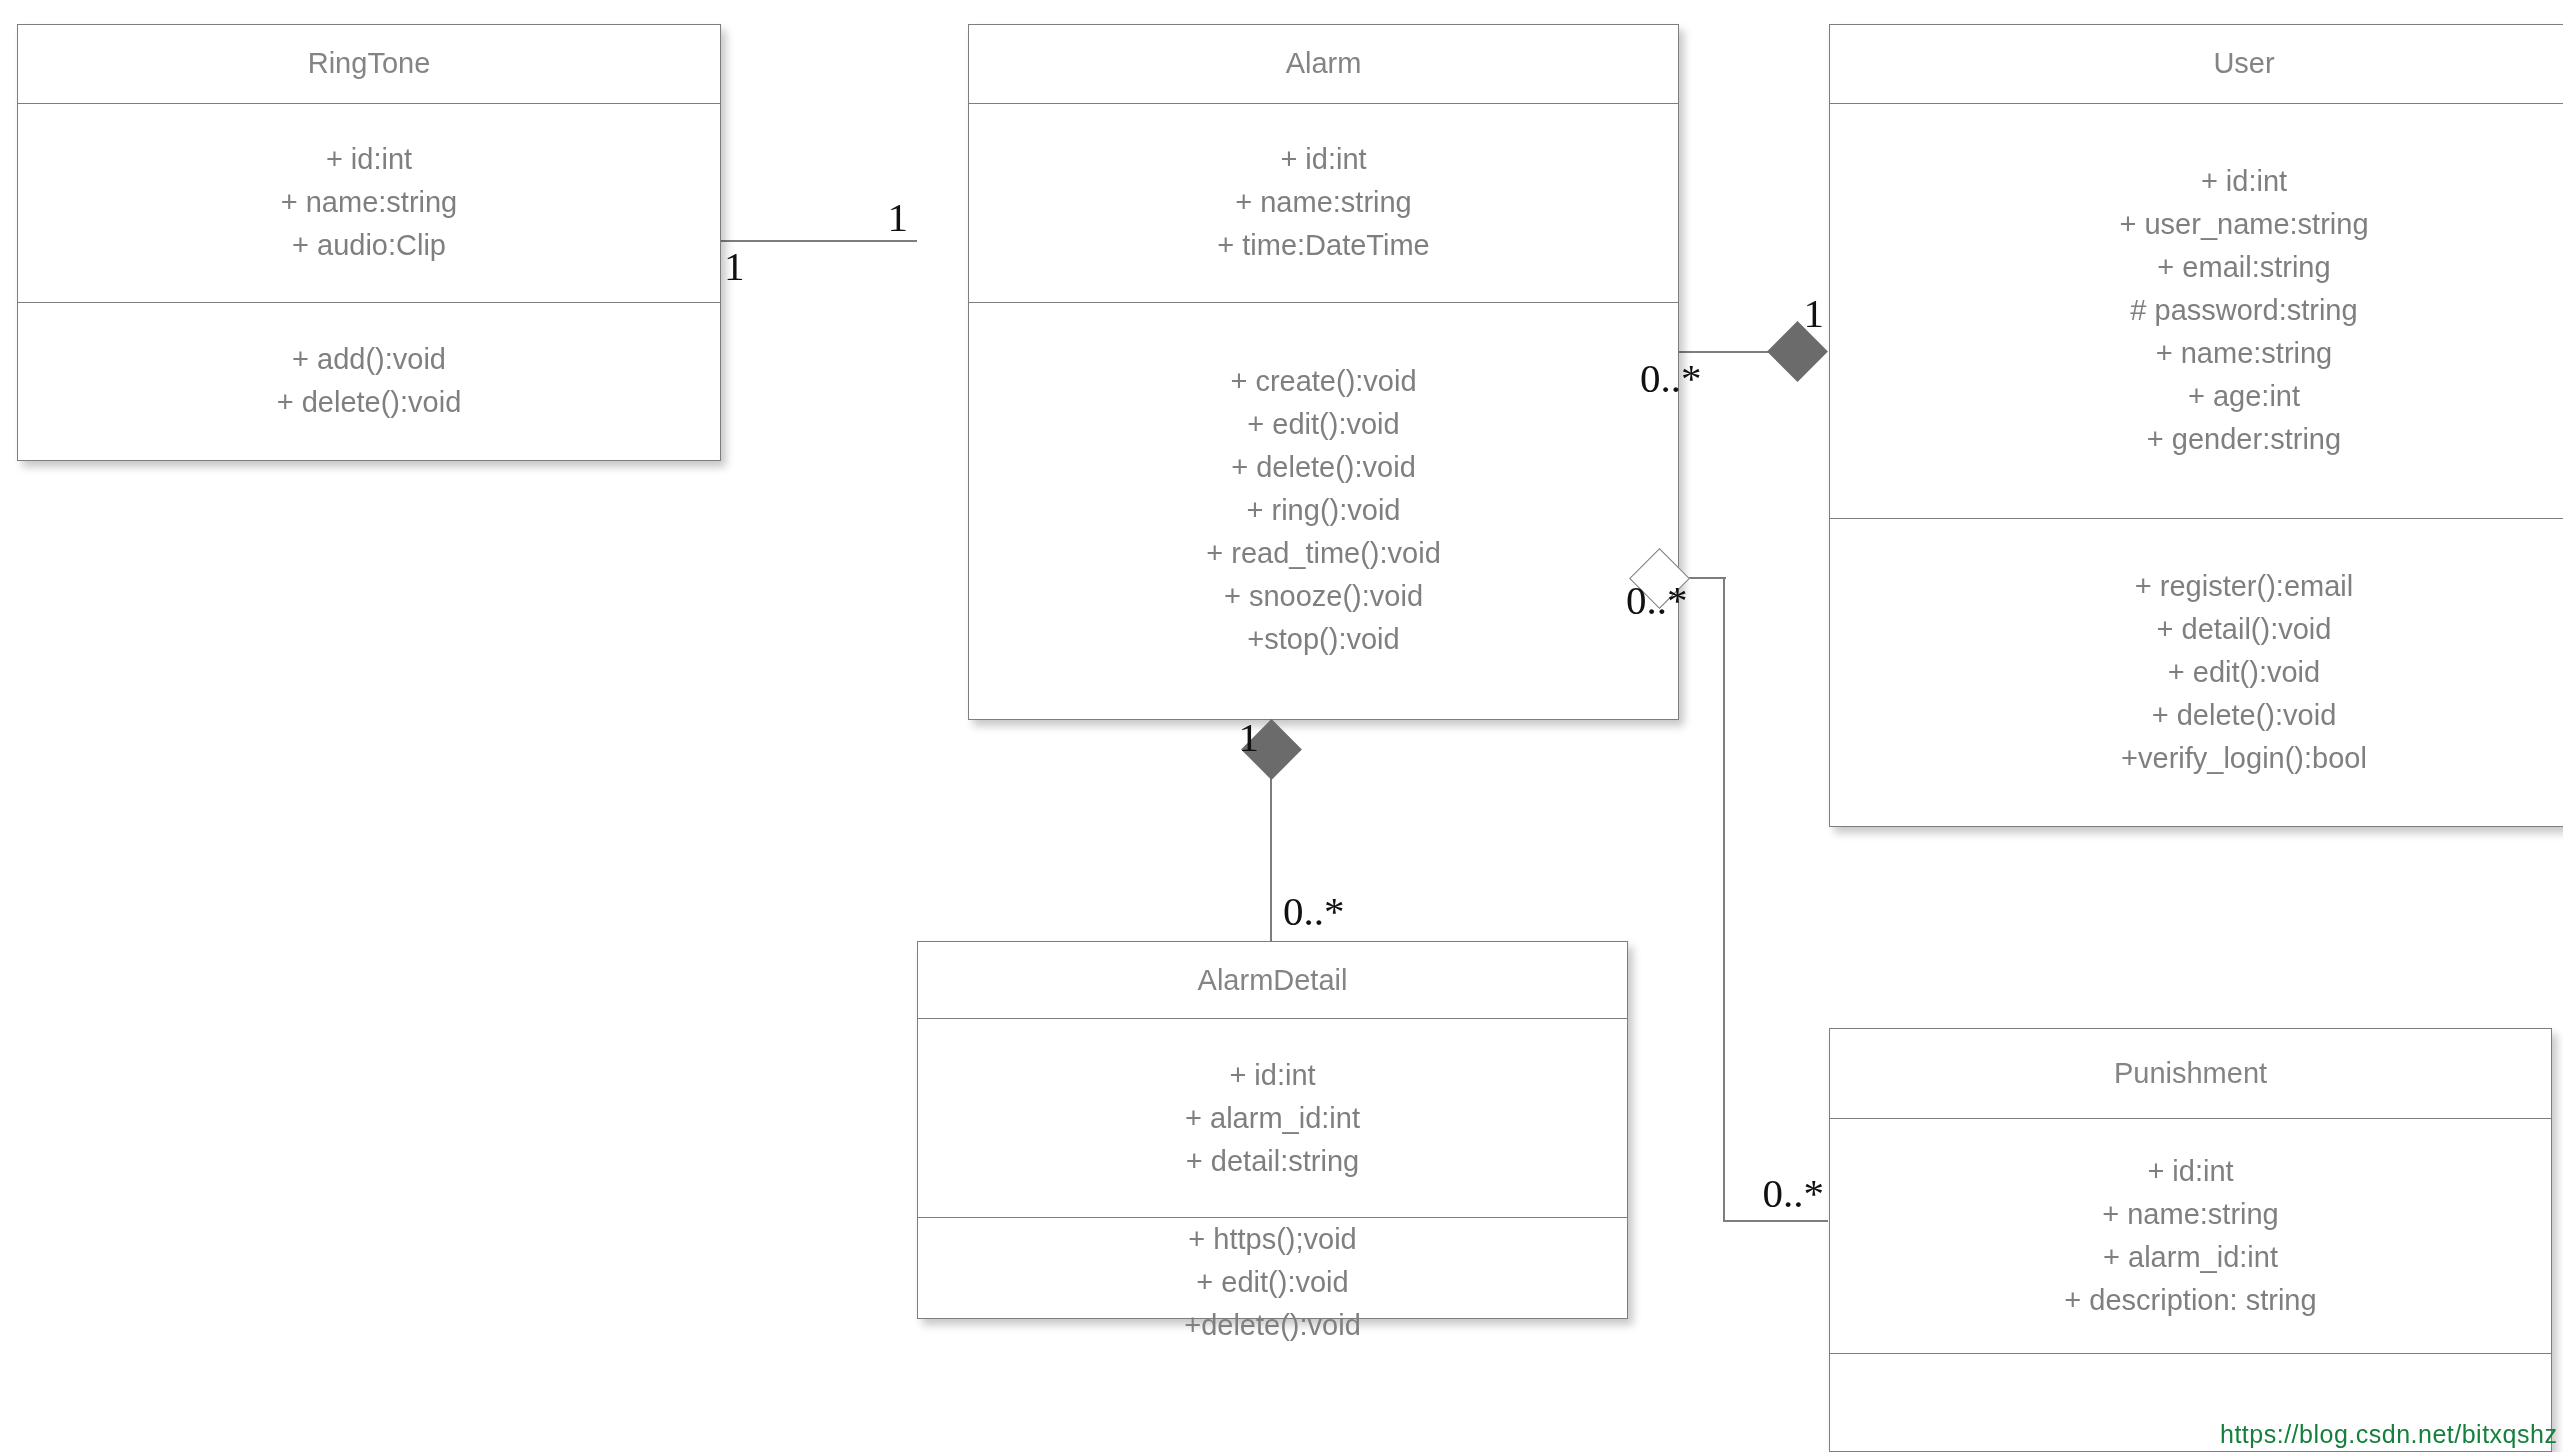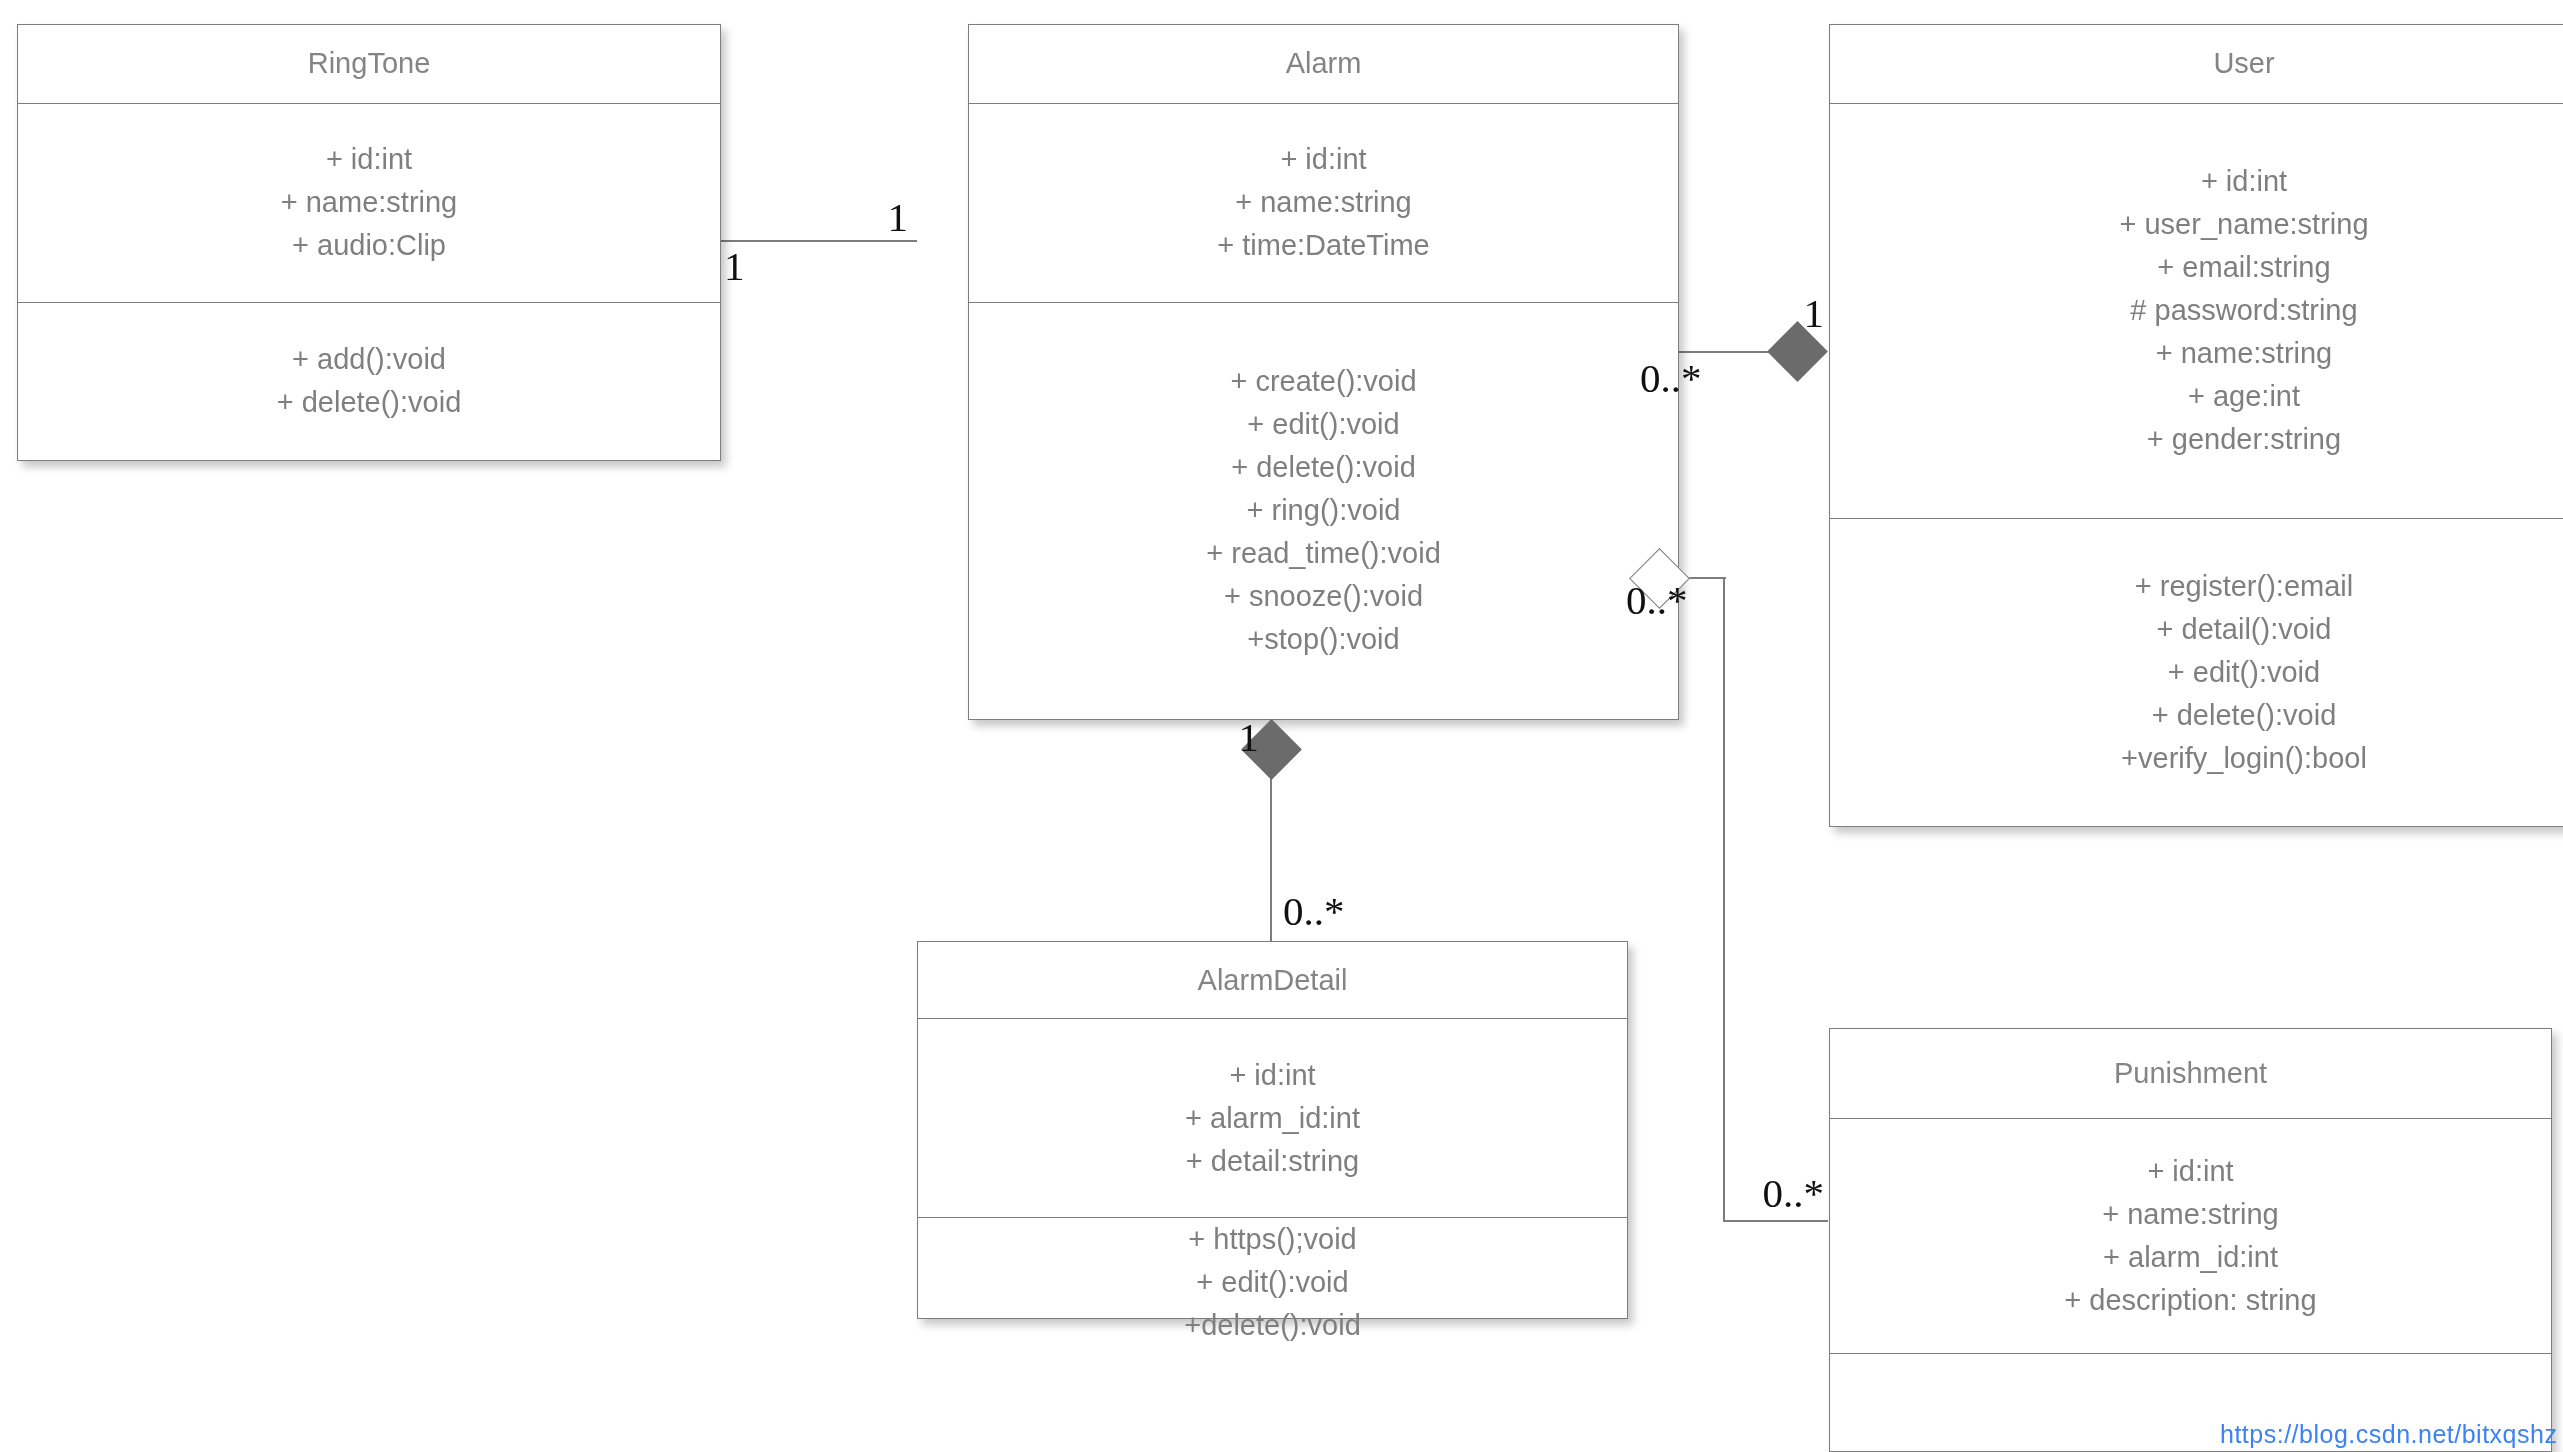--- a/index.html
+++ b/index.html
@@ -57,21 +57,21 @@
     line-height:1;
     color:#111111;
     z-index:5;
     white-space:pre;
   }
   .ta-r { text-align:right; }
   .watermark {
     position:absolute;
     right:5.6px; top:1420px;
     font-size:25px;
-    color:#3b82f6;
+    color:#15803d;
     letter-spacing:0.5px;
   }
 </style>
 </head>
 <body>
 
 <div id="canvas">
 
   <div class="edge" style="left:721px;top:240px;width:196px;height:1.9px"></div>
 

